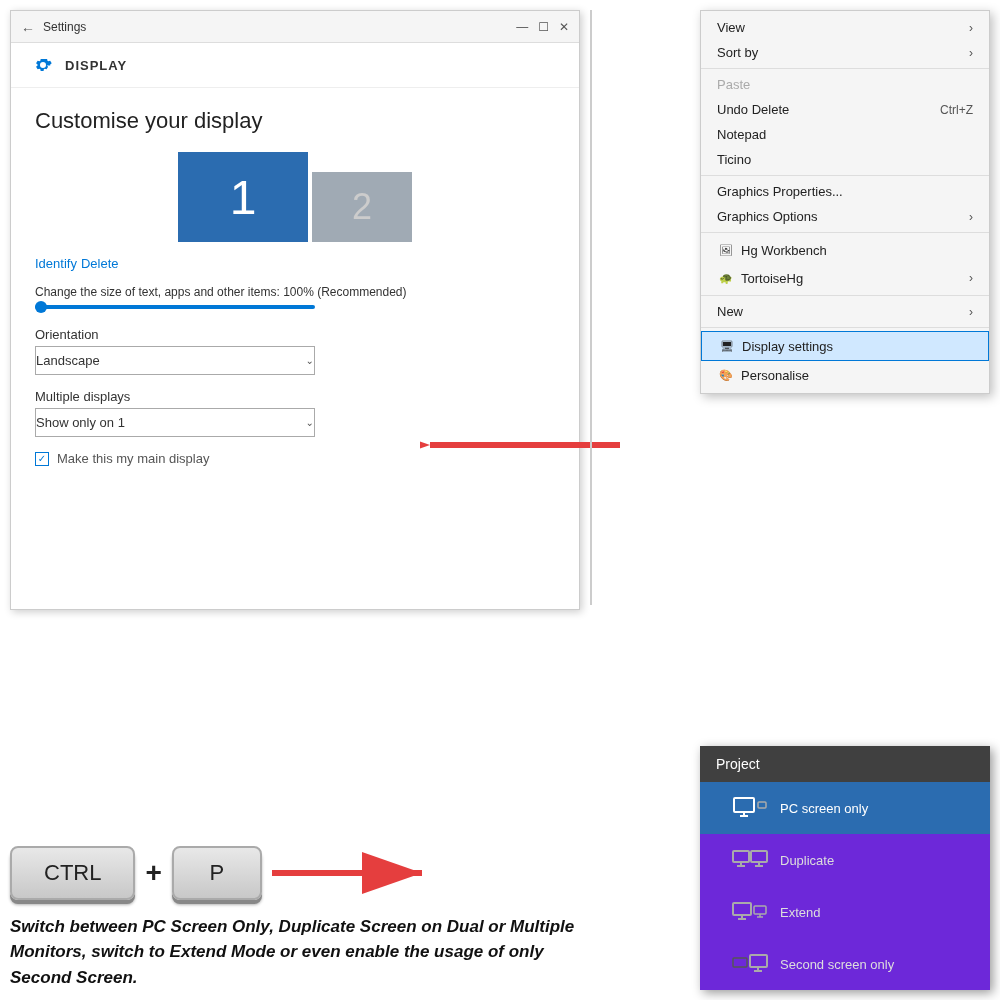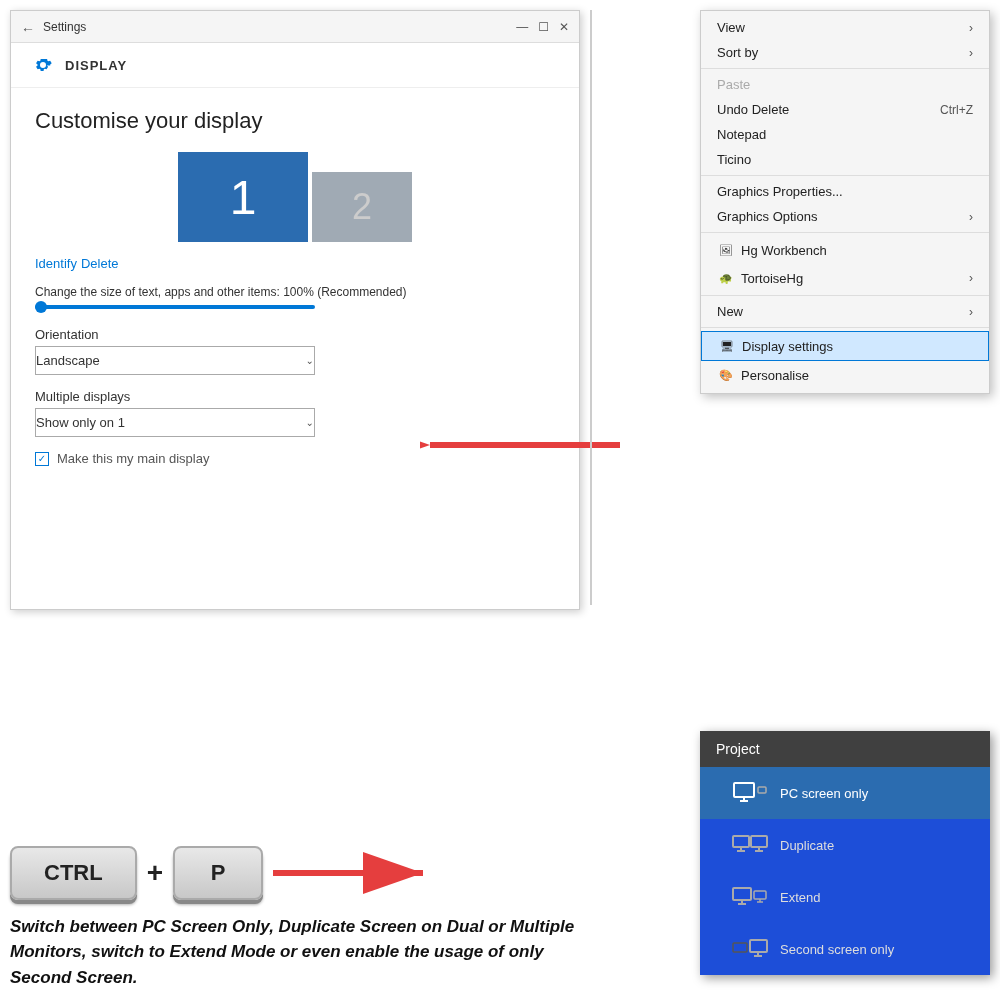--- a/index.html
+++ b/index.html
@@ -223,24 +223,24 @@
       display: inline-flex;
       align-items: center;
       justify-content: center;
       font-size: 11px;
     }
     .ctx-item-left { display: flex; align-items: center; }
 
     
     .project-panel {
       position: absolute;
-      bottom: 25px;
+      bottom: 10px;
       right: 10px;
       width: 290px;
-      background: #1d4ed8;
+      background: #6d28d9;
       box-shadow: 3px 3px 10px rgba(0,0,0,0.4);
     }
     .project-header {
       padding: 10px 16px;
       font-size: 14px;
       color: #fff;
       background: #404040;
     }
     .project-item {
       display: flex;
@@ -271,21 +271,21 @@
       gap: 10px;
       margin-bottom: 14px;
     }
     .key-btn {
       background: linear-gradient(to bottom, #e8e8e8, #c8c8c8);
       border: 2px solid #aaa;
       border-radius: 8px;
       box-shadow: 0 4px 0 #888, 0 5px 3px rgba(0,0,0,0.3);
       padding: 12px 32px;
       font-size: 22px;
-      font-weight: bold;
+      font-weight: normal;
       color: #222;
       min-width: 90px;
       text-align: center;
     }
     .plus-sign {
       font-size: 28px;
       font-weight: bold;
       color: #222;
     }
 

